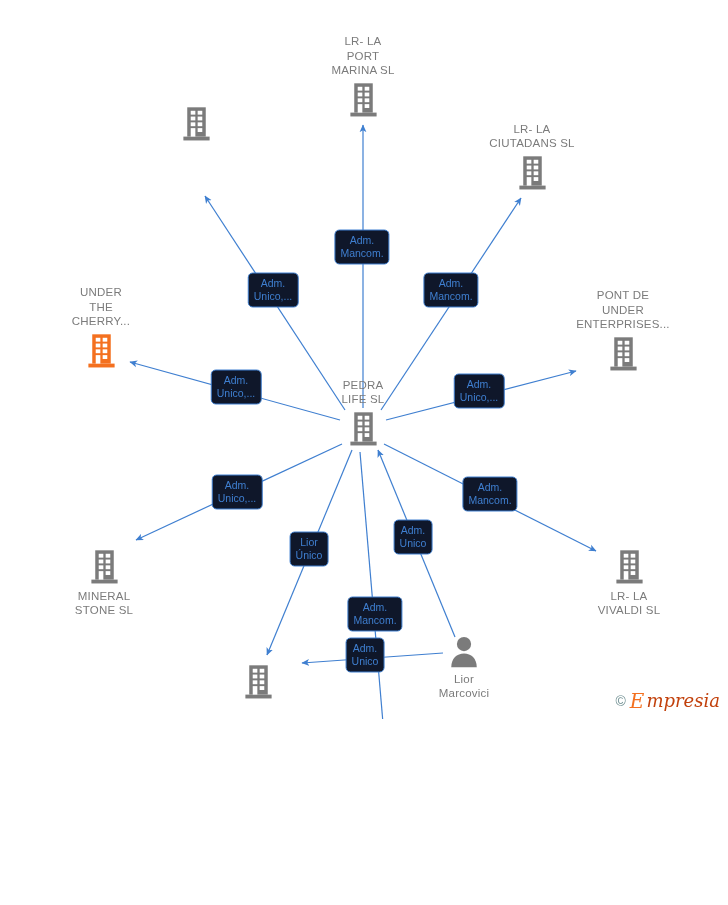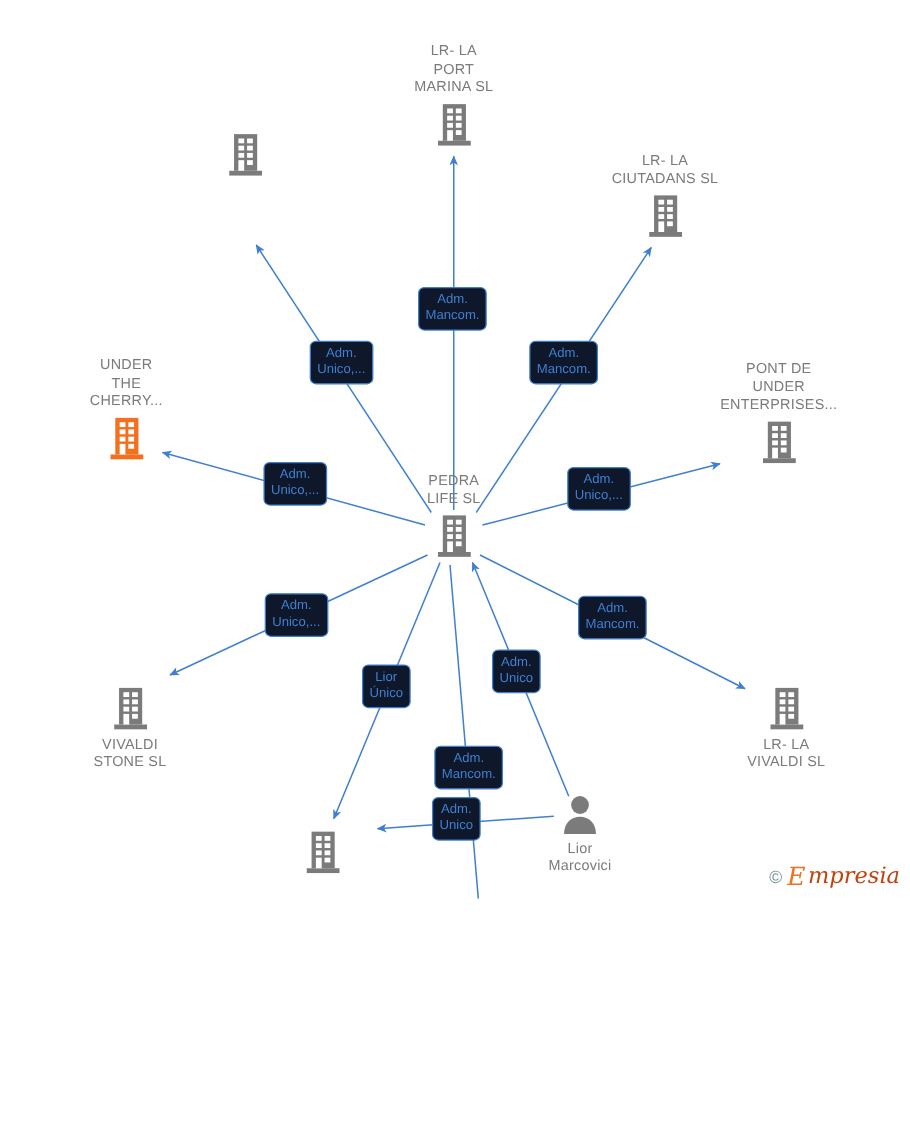--- a/index.html
+++ b/index.html
@@ -220,21 +220,21 @@
           <rect x="3" y="41" width="34" height="5" fill="#7b7b7b"></rect>
           <rect x="12.5" y="7.5" width="6" height="5" fill="#ffffff"></rect>
           <rect x="21.5" y="7.5" width="6" height="5" fill="#ffffff"></rect>
           <rect x="12.5" y="15" width="6" height="5" fill="#ffffff"></rect>
           <rect x="21.5" y="15" width="6" height="5" fill="#ffffff"></rect>
           <rect x="12.5" y="22.5" width="6" height="5" fill="#ffffff"></rect>
           <rect x="21.5" y="22.5" width="6" height="5" fill="#ffffff"></rect>
           <rect x="12.5" y="30" width="6" height="11" fill="#ffffff"></rect>
           <rect x="21.5" y="30" width="6" height="5" fill="#ffffff"></rect>
         </svg>
-        <div class="node-label">VIVALDI
+        <div class="node-label">MINERAL
 STONE  SL</div>
       </div>
       <div class="node label-below" style="left: 629px; top: 547.5px;">
         <svg viewBox="0 0 40 48" width="31" height="37" class="node-icon">
           <rect x="8" y="3" width="24" height="38" fill="#7b7b7b"></rect>
           <rect x="3" y="41" width="34" height="5" fill="#7b7b7b"></rect>
           <rect x="12.5" y="7.5" width="6" height="5" fill="#ffffff"></rect>
           <rect x="21.5" y="7.5" width="6" height="5" fill="#ffffff"></rect>
           <rect x="12.5" y="15" width="6" height="5" fill="#ffffff"></rect>
           <rect x="21.5" y="15" width="6" height="5" fill="#ffffff"></rect>

